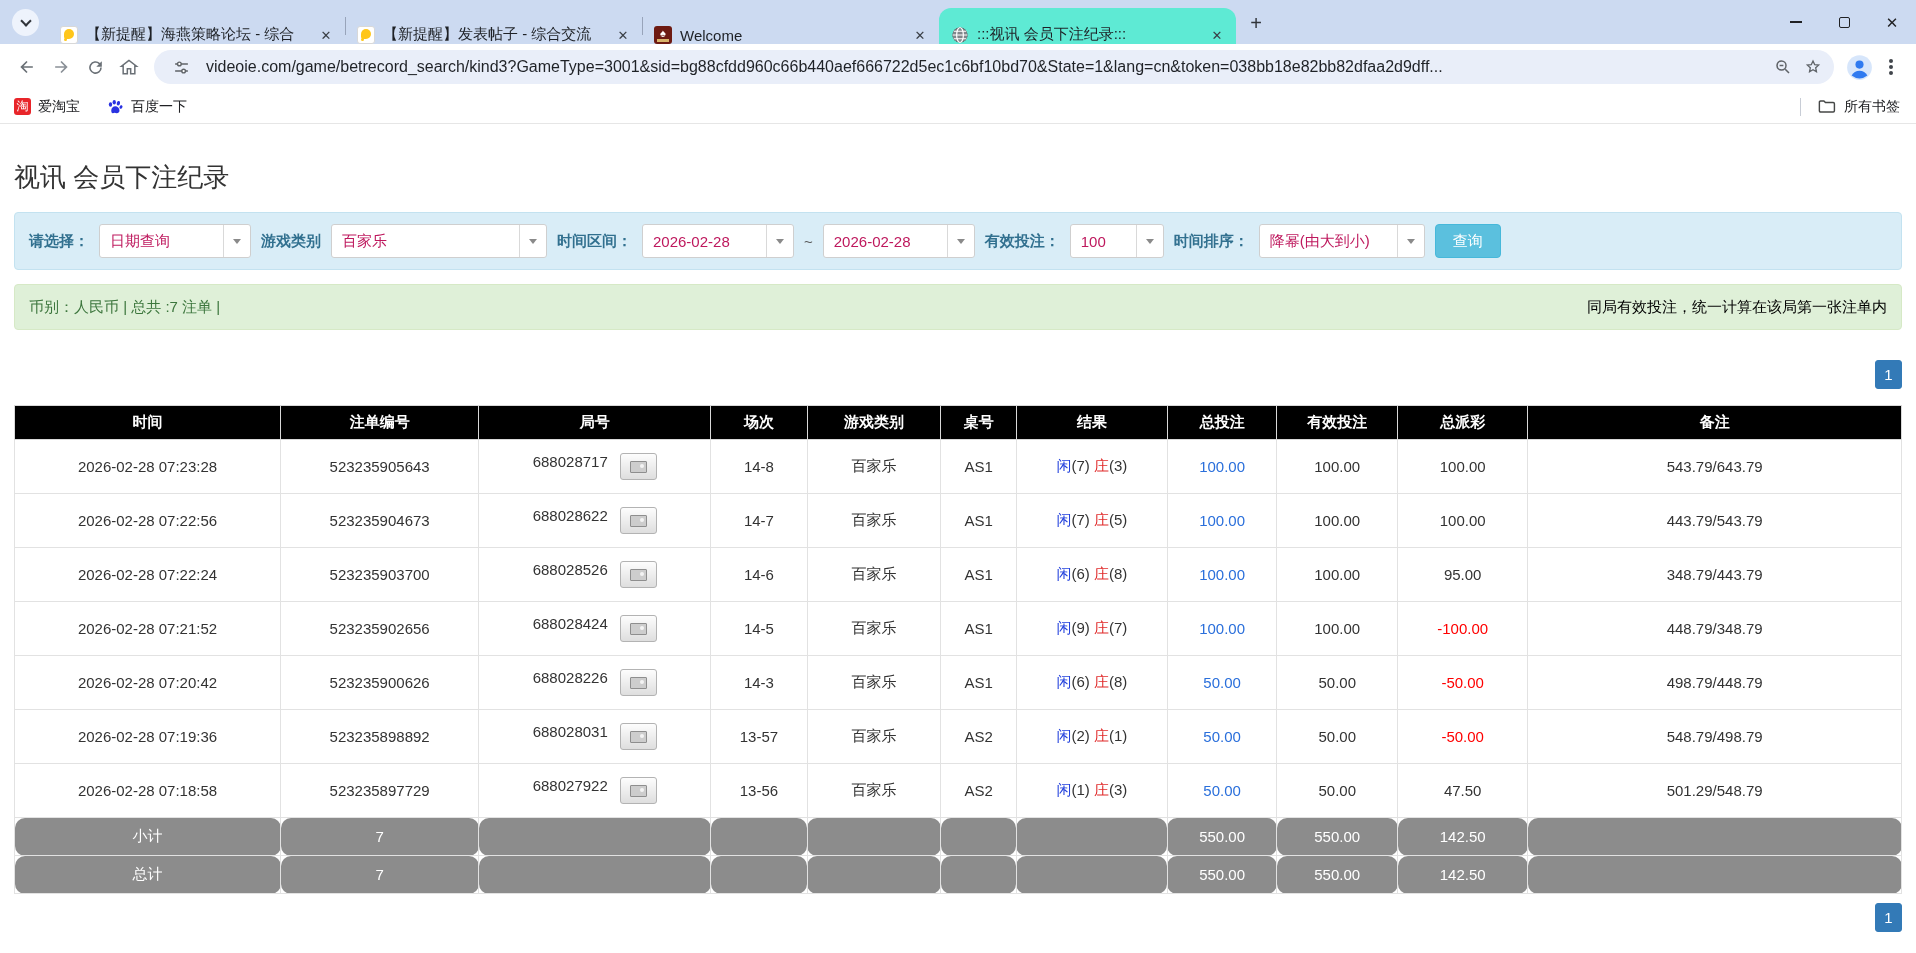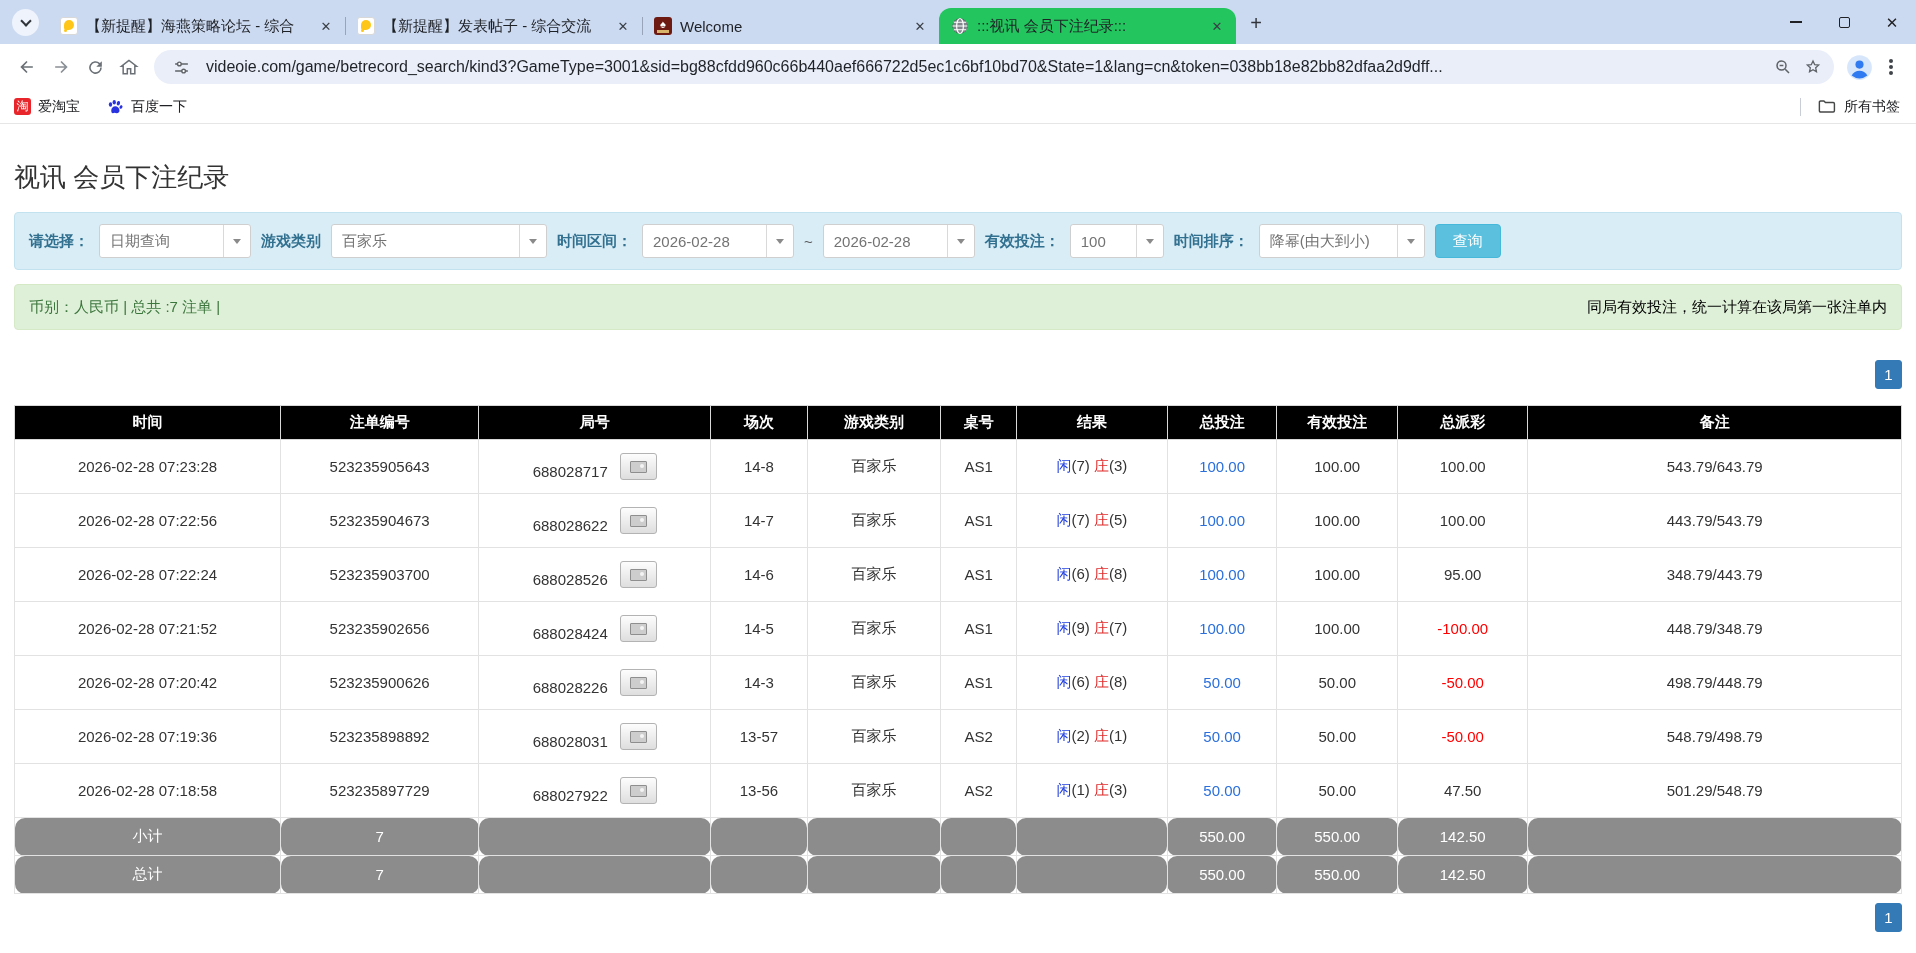--- a/index.html
+++ b/index.html
@@ -6,23 +6,23 @@
   html,body { width:1916px; height:953px; overflow:hidden; background:#fff;
     font-family:"Liberation Sans","DejaVu Sans",sans-serif; }
 
   
   .tabbar { height:44px; background:#ccdaf1; display:flex; align-items:flex-end; position:relative; }
   .tab-search-btn { width:27px; height:27px; border-radius:50%; background:#eef3fc; margin:0 9px 8px 12px;
     display:flex; align-items:center; justify-content:center; cursor:pointer; }
   .chev { width:8px; height:8px; border-right:2px solid #30343a; border-bottom:2px solid #30343a;
     transform:rotate(45deg); margin-top:-4px; }
   .tabs { display:flex; align-items:flex-end; height:44px; }
-  .tab { width:297px; height:36px; display:flex; align-items:center; padding:0 10px 0 12px;
+  .tab { width:297px; height:36px; display:flex; align-items:flex-end; padding:0 10px 0 12px;
     font-size:15px; color:#1e2126; position:relative; cursor:pointer; }
-  .tab.active { background:#22c55e; border-radius:12px 12px 0 0; }
+  .tab.active { background:#5eead4; border-radius:12px 12px 0 0; }
   .tab .sep { position:absolute; left:0; top:9px; height:18px; width:1px; background:#98a4ba; }
   .tab-title { flex:1; white-space:nowrap; overflow:hidden; margin:0 8px; }
   .tab-close { width:18px; height:18px; display:flex; align-items:center; justify-content:center;
     font-size:13px; color:#3a3f46; border-radius:50%; cursor:pointer; }
   .favicon { width:18px; height:18px; flex:none; position:relative; }
   .fav-forum { background:#fff; border:1px solid #d8d8d8; border-radius:3px; }
   .fav-forum::before { content:""; position:absolute; left:3px; top:2px; width:10px; height:10px;
     border-radius:50% 50% 50% 2px; background:#ffc61a; }
   .fav-forum::after { content:""; position:absolute; left:3px; bottom:2px; width:3px; height:3px;
     border-radius:50%; background:#ffc61a; }
@@ -61,21 +61,21 @@
 
   
   .content { padding:0 14px; background:#fff; }
   .page-title { font-size:26px; font-weight:500; color:#333; margin:36px 0 17px 0; }
 
   .filterbar { background:#d9edf7; border:1px solid #c3e2f0; border-radius:4px; height:58px;
     display:flex; align-items:center; padding:0 14px; gap:10px; }
   .flabel { color:#31708f; font-weight:bold; font-size:15px; white-space:nowrap; }
   .combo { background:#fff; border:1px solid #cfcfcf; border-radius:3px; height:34px; display:flex;
     align-items:stretch; cursor:pointer; }
-  .combo-text { padding:0 10px; font-size:15px; color:#737373; display:flex; align-items:center; flex:1;
+  .combo-text { padding:0 10px; font-size:15px; color:#be185d; display:flex; align-items:center; flex:1;
     white-space:nowrap; overflow:hidden; }
   .combo-arrow { width:27px; border-left:1px solid #d9d9d9; display:flex; align-items:center; justify-content:center; }
   .tri { width:0; height:0; border-left:4px solid transparent; border-right:4px solid transparent;
     border-top:5px solid #8a8a8a; }
   .w-select{width:152px} .w-game{width:216px} .w-date{width:152px} .w-pp{width:94px} .w-sort{width:166px}
   .range-sep { font-size:15px; color:#555; }
   .search-btn { background:#5bc0de; border:1px solid #46b8da; color:#fff; border-radius:4px; height:34px;
     padding:0 17px; font-size:15px; cursor:pointer; }
 
   .alertbar { background:#dff0d8; border:1px solid #d6e9c6; border-radius:4px; height:46px; margin-top:14px;
@@ -91,21 +91,21 @@
 
   table.bets { width:100%; border-collapse:collapse; table-layout:fixed; }
   table.bets th { background:#000; color:#fff; font-size:15px; font-weight:bold; height:34px;
     border:1px solid #d9d9d9; text-align:center; }
   table.bets td { background:#fff; color:#333; font-size:15px; height:54px; border:1px solid #e2e2e2;
     text-align:center; vertical-align:middle; }
   table.bets tr.foot td { background:#8c8c8c; color:#fff; height:38px;border-radius:10px; }
   .res-p { color:#2442dd; } .res-b { color:#e02b2b; }
   .bet-link { color:#2a6fdb; text-decoration:none; cursor:pointer; }
   .neg { color:#ff0000; }
-  .round-wrap { display:inline-flex; align-items:flex-end; gap:12px; }
+  .round-wrap { display:inline-flex; align-items:flex-start; gap:12px; }
   .snap-btn { width:37px; height:27px; border:1px solid #b3b3b3; border-radius:3px;
     background:linear-gradient(#fdfdfd,#dedede); cursor:pointer; display:inline-flex;
     align-items:center; justify-content:center; }
   .snap-ico { width:17px; height:12px; background:#cdcdcd; border:1px solid #8e8e8e; border-radius:1px;
     position:relative; display:inline-block; }
   .snap-ico::after { content:""; position:absolute; right:2px; top:2px; width:4px; height:4px;
     border-radius:50%; background:#f4f4f4; }
 </style>
 </head>
 <body>

